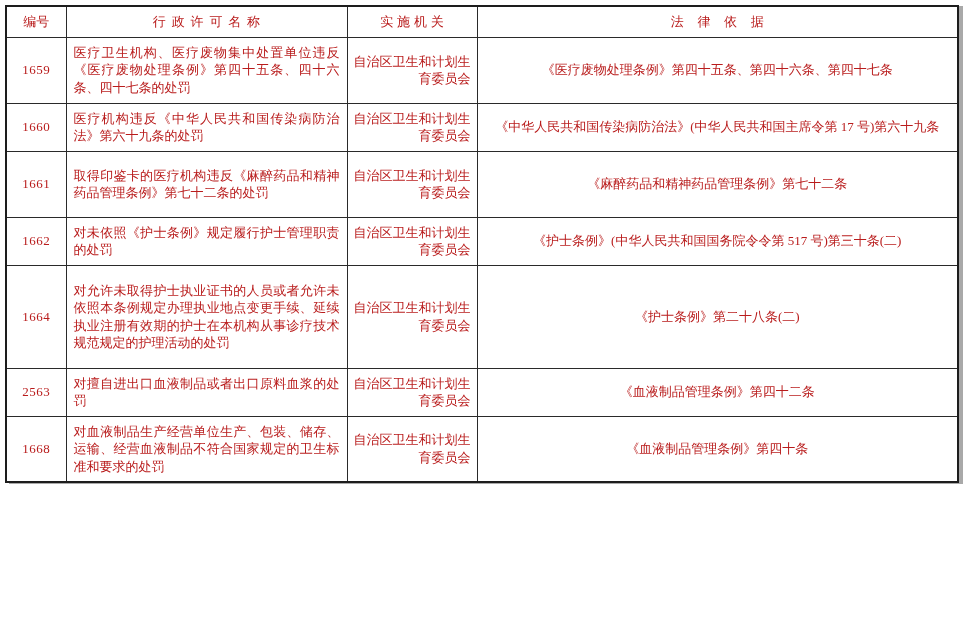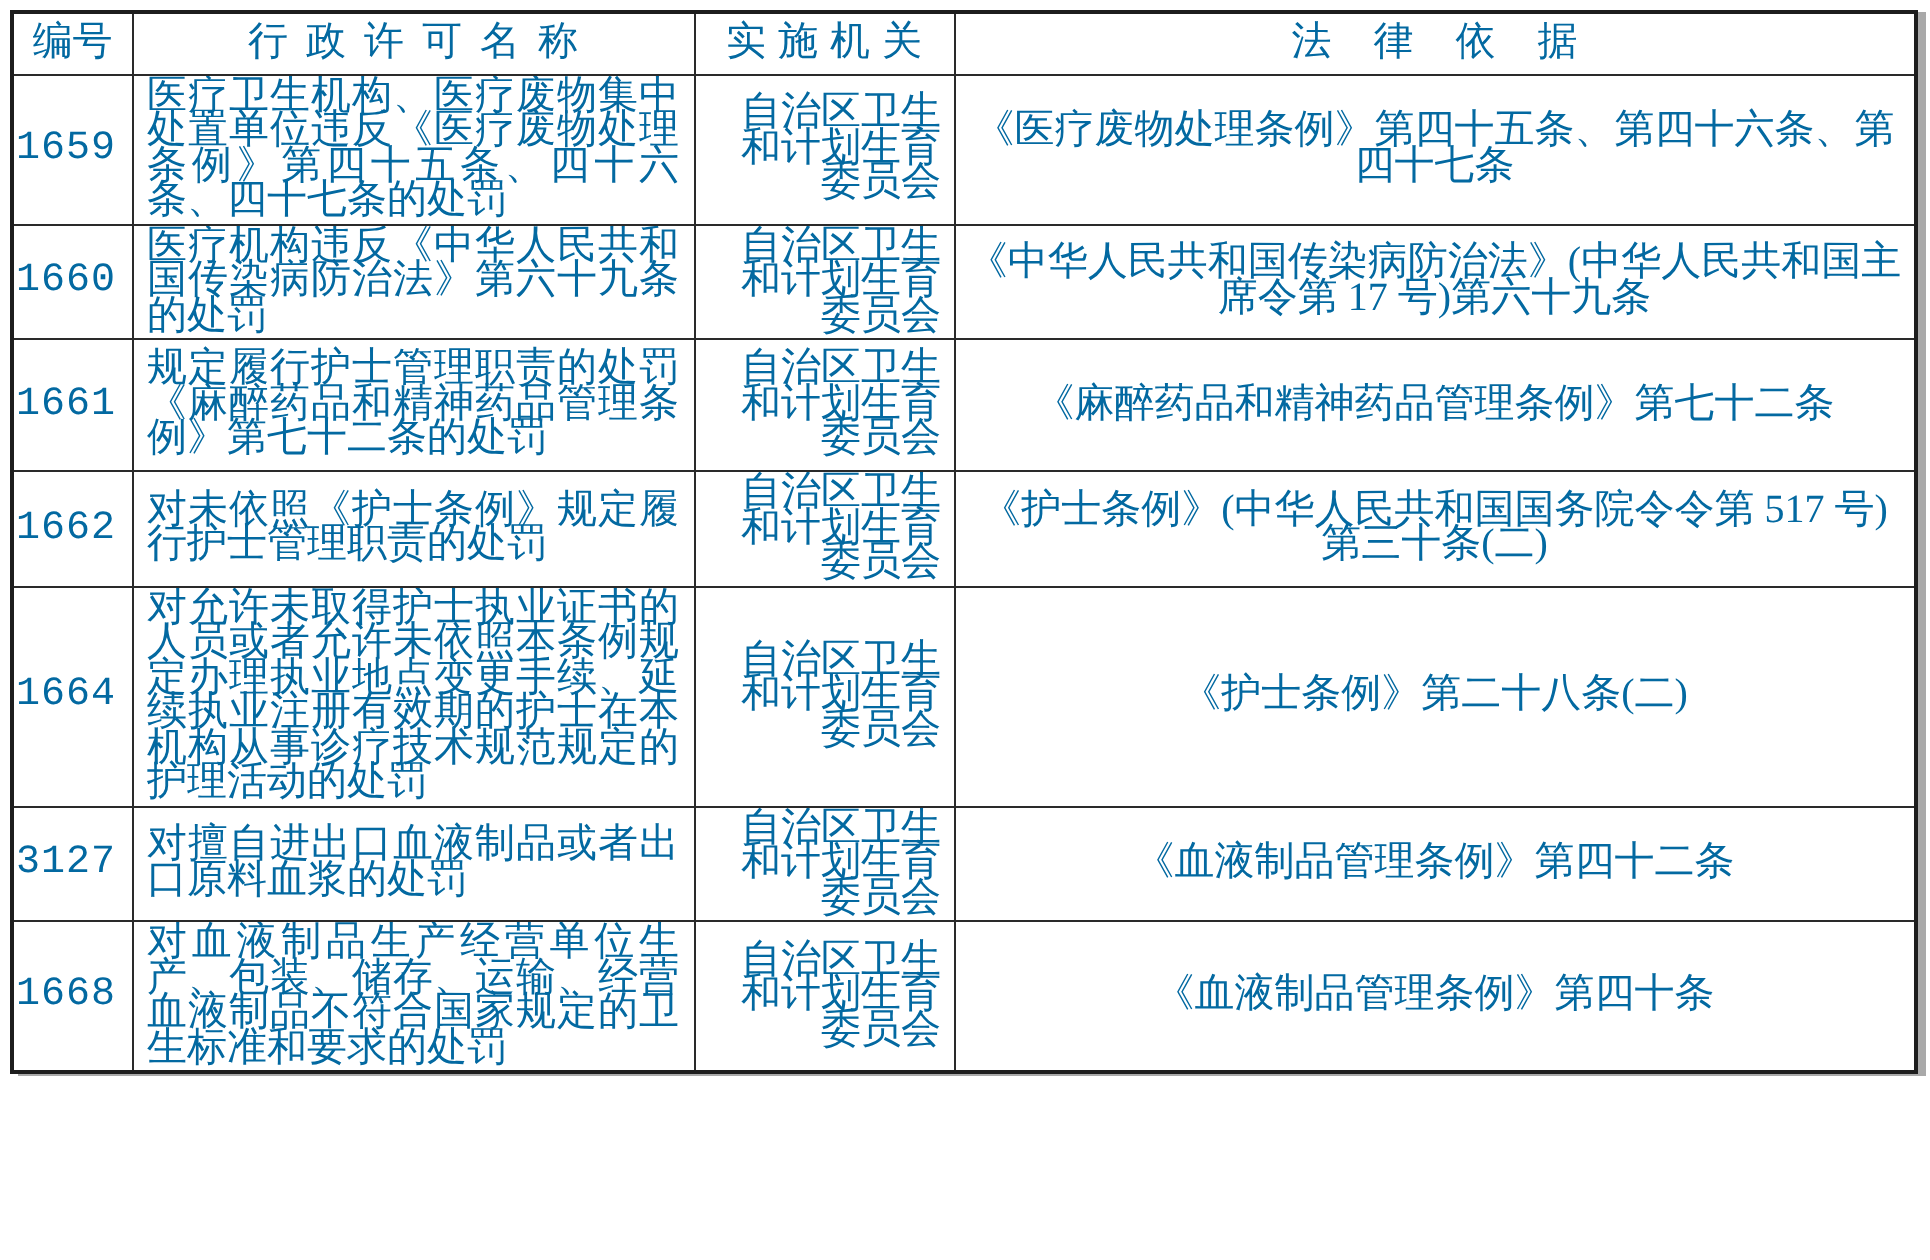--- a/index.html
+++ b/index.html
@@ -17,37 +17,37 @@
     width: 952px;
     margin: 5px 0 0 5px;
     border: 2px solid #1d1d1d;
     box-shadow: 4px 1px 0 #a9a9a9;
     background: #ffffff;
   }
   table.permits th,
   table.permits td {
     border: 1px solid #2a2a2a;
     vertical-align: middle;
-    font-size: 20px;
+    font-size: 13px;
     line-height: 17.5px;
-    color: #0369a1;
+    color: #b91c1c;
     overflow: hidden;
   }
   tr.hdr { height: 31px; }
   tr.r2  { height: 48px; }
   tr.r3  { height: 66px; }
   tr.r5  { height: 103px; }
   th { font-weight: normal; text-align: center; padding: 2px 2px; }
   th.h-name   { letter-spacing: 0.45em; text-indent: 0.45em; }
   th.h-agency { letter-spacing: 0.3em;  text-indent: 0.3em; margin-top: 32px; }
   th.h-legal  { letter-spacing: 1.05em; text-indent: 1.05em; }
   td.c-id {
+    text-align: center;
     font-size: 15px;
     letter-spacing: 0.5px;
-    font-family: Liberation Mono, monospace;
   }
   td.c-name {
     padding: 2px 7px;
     text-align: justify;
     margin-left: 44px;
   }
   td.c-agency {
     padding: 2px 6px;
     text-align: right;
   }
@@ -82,38 +82,38 @@
       <td class="c-legal">《医疗废物处理条例》第四十五条、第四十六条、第四十七条</td>
     </tr>
     <tr class="r2">
       <td class="c-id">1660</td>
       <td class="c-name">医疗机构违反《中华人民共和国传染病防治法》第六十九条的处罚</td>
       <td class="c-agency">自治区卫生和计划生育委员会</td>
       <td class="c-legal">《中华人民共和国传染病防治法》(中华人民共和国主席令第 17 号)第六十九条</td>
     </tr>
     <tr class="r3">
       <td class="c-id">1661</td>
-      <td class="c-name">规定履行护士管理职责的处罚《麻醉药品和精神药品管理条例》第七十二条的处罚</td>
+      <td class="c-name">取得印鉴卡的医疗机构违反《麻醉药品和精神药品管理条例》第七十二条的处罚</td>
       <td class="c-agency">自治区卫生和计划生育委员会</td>
       <td class="c-legal">《麻醉药品和精神药品管理条例》第七十二条</td>
     </tr>
     <tr class="r2">
       <td class="c-id">1662</td>
       <td class="c-name">对未依照《护士条例》规定履行护士管理职责的处罚</td>
       <td class="c-agency">自治区卫生和计划生育委员会</td>
       <td class="c-legal">《护士条例》(中华人民共和国国务院令令第 517 号)第三十条(二)</td>
     </tr>
     <tr class="r5">
       <td class="c-id">1664</td>
       <td class="c-name">对允许未取得护士执业证书的人员或者允许未依照本条例规定办理执业地点变更手续、延续执业注册有效期的护士在本机构从事诊疗技术规范规定的护理活动的处罚</td>
       <td class="c-agency">自治区卫生和计划生育委员会</td>
       <td class="c-legal">《护士条例》第二十八条(二)</td>
     </tr>
     <tr class="r2">
-      <td class="c-id">3127</td>
+      <td class="c-id">2563</td>
       <td class="c-name">对擅自进出口血液制品或者出口原料血浆的处罚</td>
       <td class="c-agency">自治区卫生和计划生育委员会</td>
       <td class="c-legal">《血液制品管理条例》第四十二条</td>
     </tr>
     <tr class="r3">
       <td class="c-id">1668</td>
       <td class="c-name">对血液制品生产经营单位生产、包装、储存、运输、经营血液制品不符合国家规定的卫生标准和要求的处罚</td>
       <td class="c-agency">自治区卫生和计划生育委员会</td>
       <td class="c-legal">《血液制品管理条例》第四十条</td>
     </tr>

